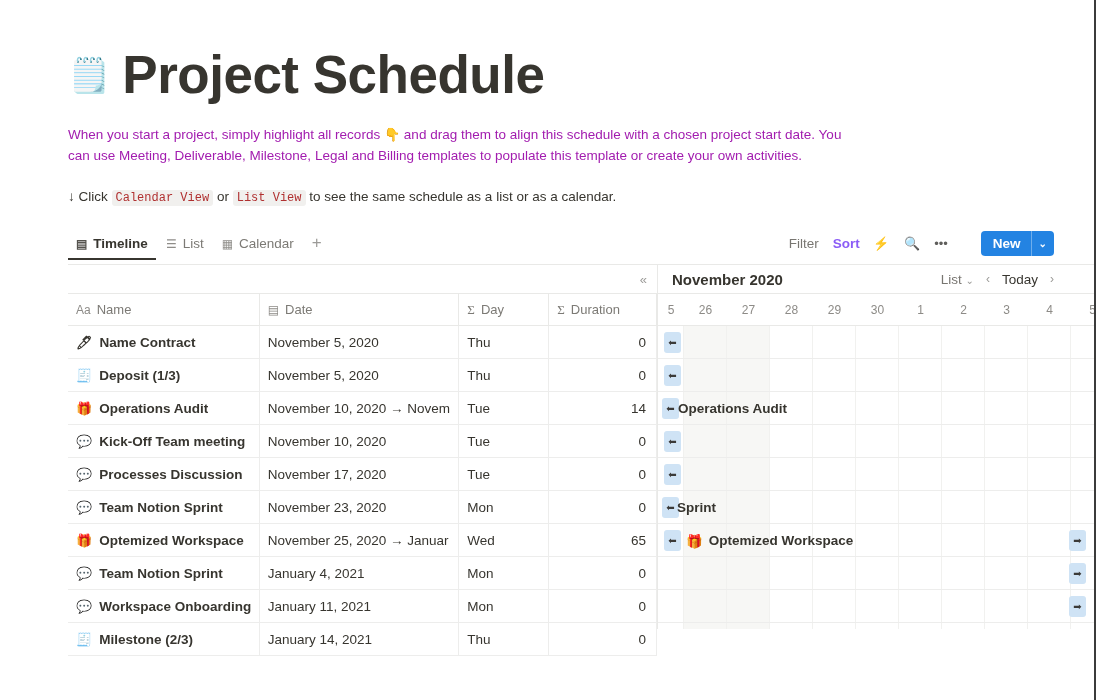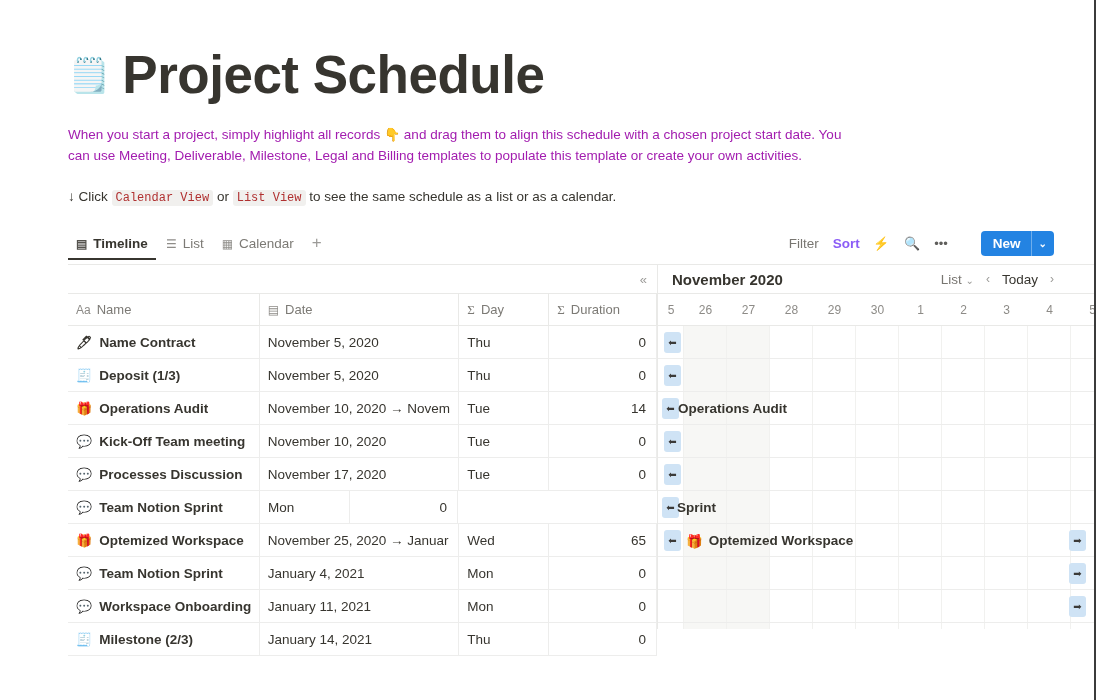--- a/index.html
+++ b/index.html
@@ -457,20 +457,21 @@
           <div class="cell c-date truncate">November 17, 2020</div>
           <div class="cell c-day">Tue</div>
           <div class="cell c-dur">0</div>
         </div>
 
         <div class="row">
           <div class="cell c-name">
             <span class="emo">💬</span>
             <span class="truncate">Team Notion Sprint</span>
           </div>
+          <div class="cell c-date truncate">November 23, 2020</div>
           <div class="cell c-day">Mon</div>
           <div class="cell c-dur">0</div>
         </div>
 
         <div class="row">
           <div class="cell c-name">
             <span class="emo">🎁</span>
             <span class="truncate">Optemized Workspace</span>
           </div>
           <div class="cell c-date truncate">November 25, 2020 → Januar</div>

